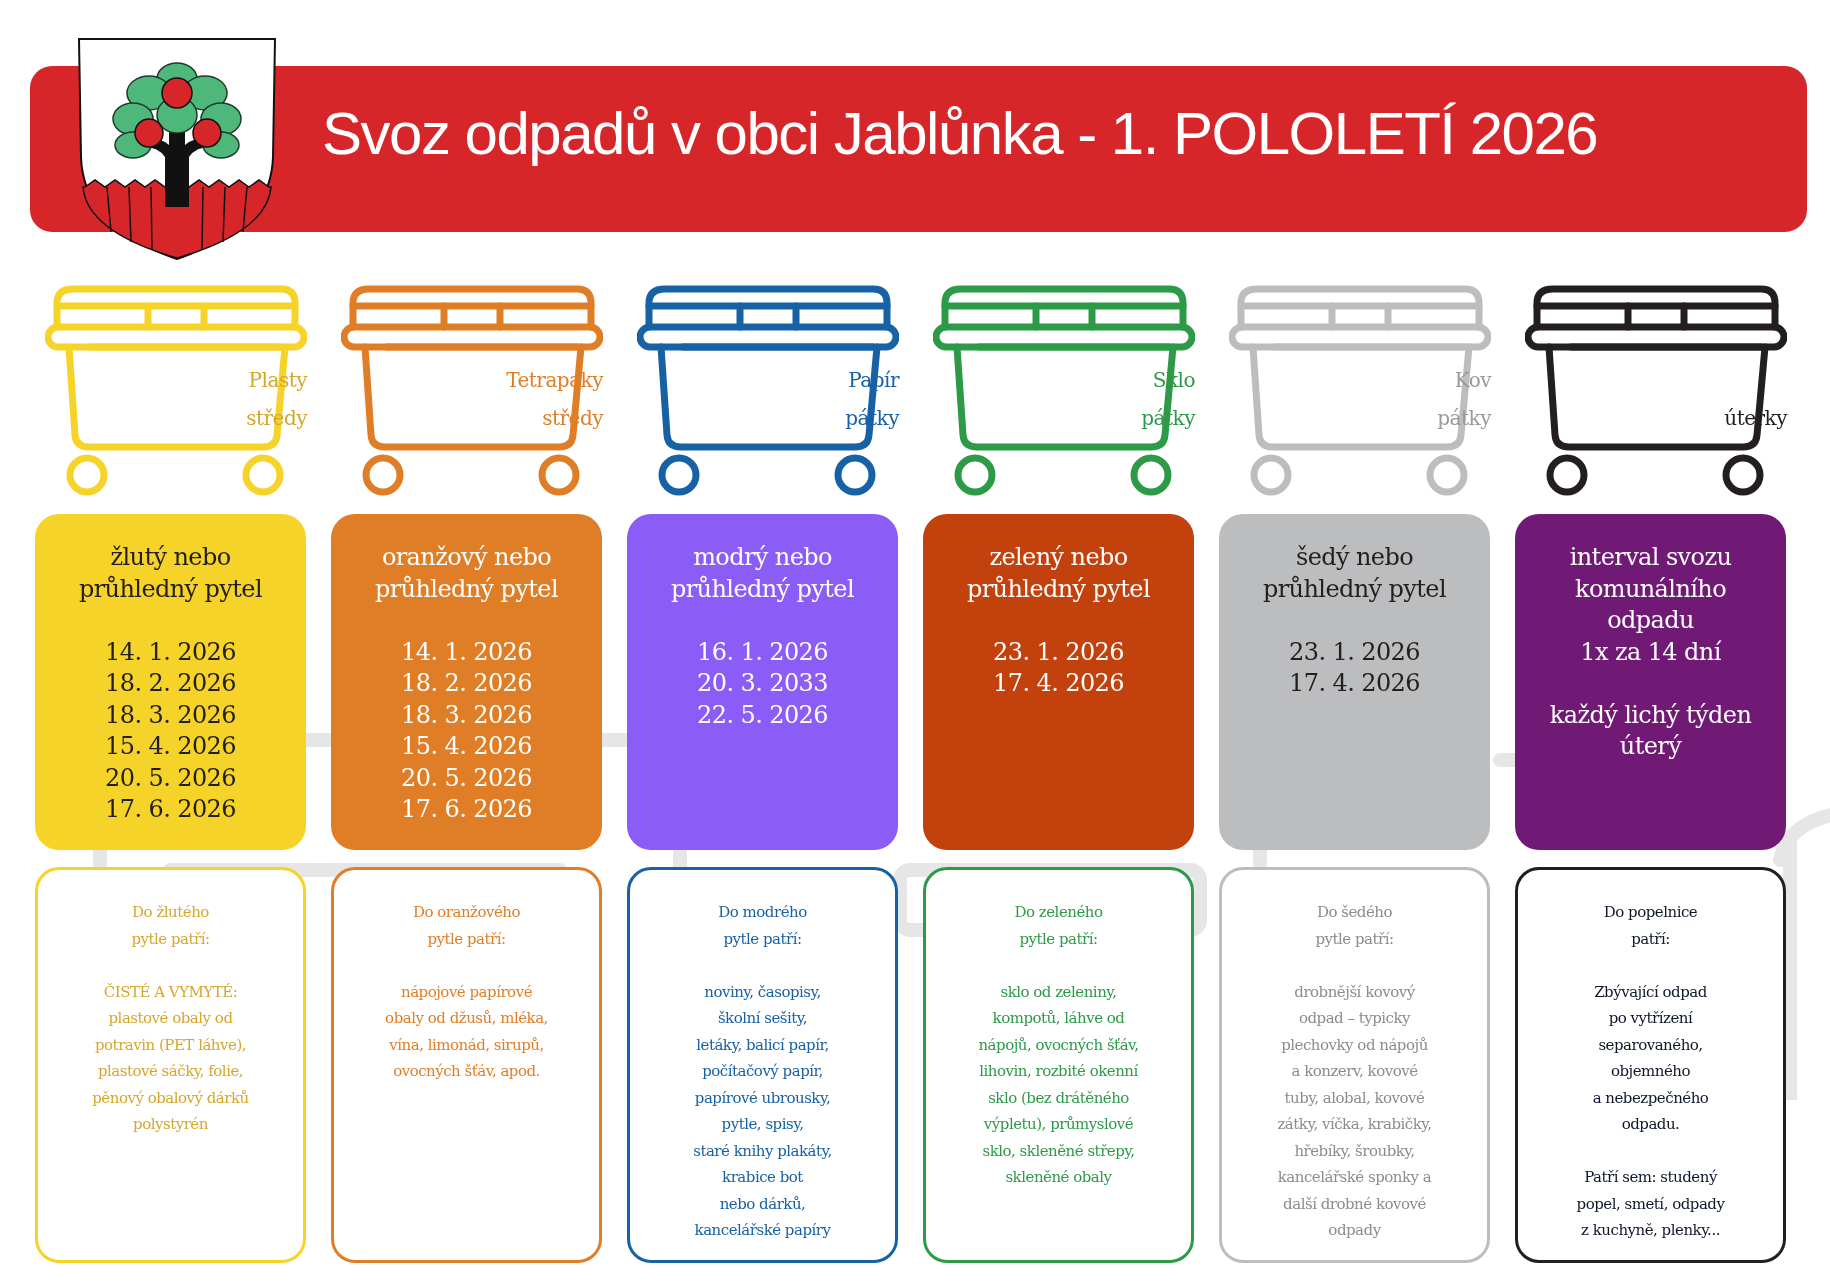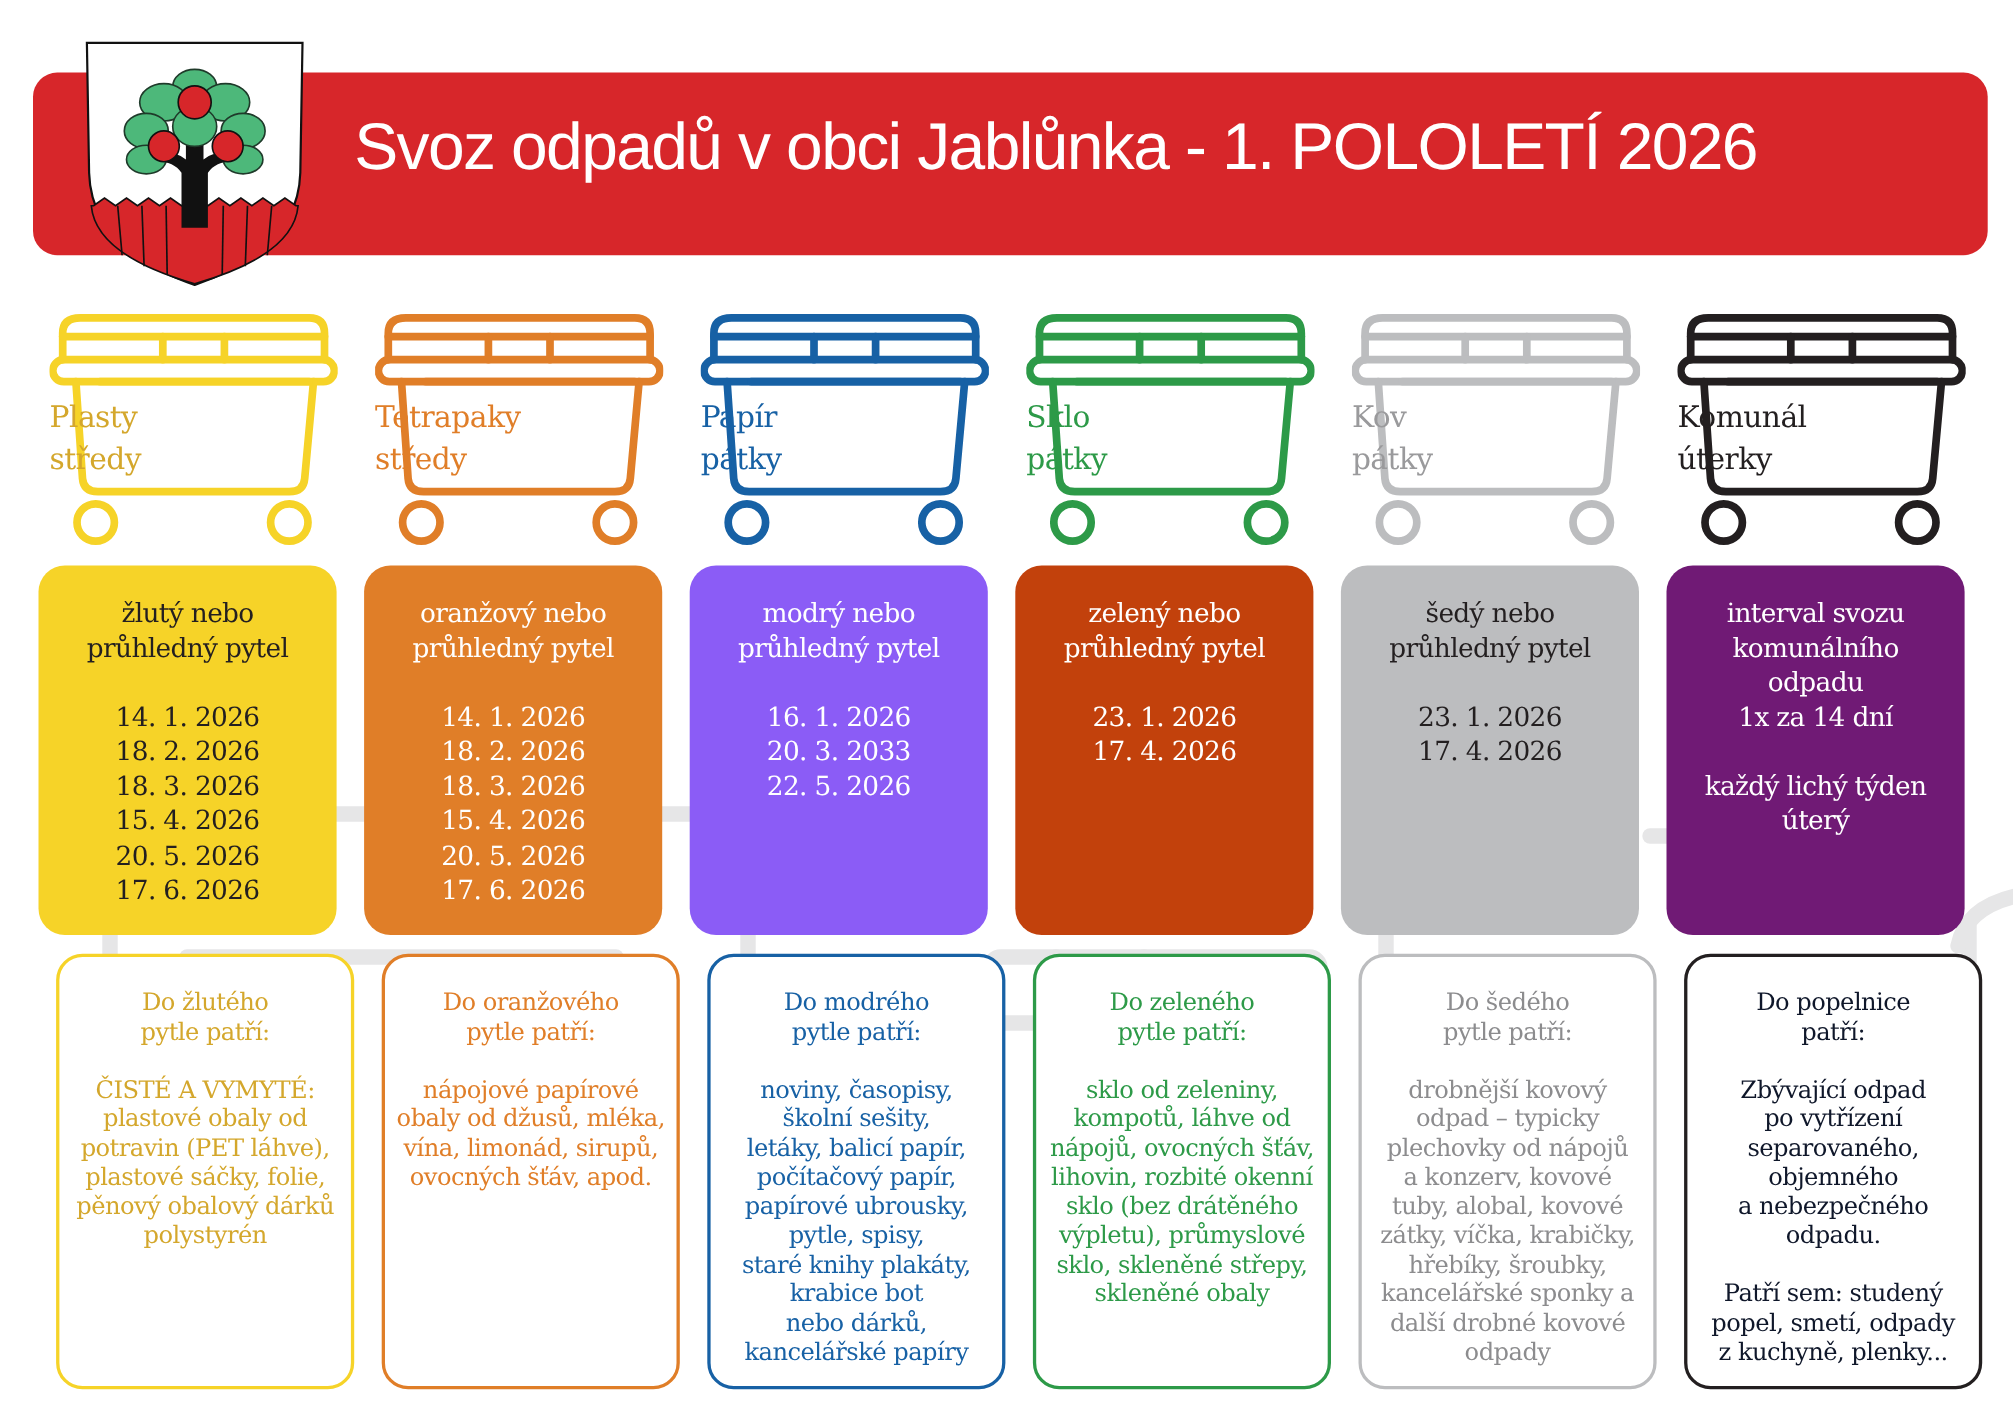--- a/index.html
+++ b/index.html
@@ -6,28 +6,28 @@
   body { width:1830px; height:1285px; position:relative; background:#ffffff; overflow:hidden;
          font-family:"DejaVu Serif", "Liberation Serif", serif; }
   .watermark { position:absolute; left:0; top:700px; width:1830px; height:400px; z-index:0; }
   .banner { position:absolute; left:30px; top:66px; width:1777px; height:166px; background:#D7262A;
             border-radius:22px; z-index:1; }
   .title { position:absolute; left:322px; top:104px; font-family:Liberation Sans, sans-serif;
            font-size:60px; color:#ffffff; white-space:nowrap; letter-spacing:-1.5px; z-index:2; line-height:1; }
   .shield { position:absolute; left:77px; top:37px; width:200px; height:224px; z-index:3; }
   .bin { position:absolute; top:285px; width:262px; height:216px; z-index:2; }
   .bin svg { position:absolute; left:0; top:0; }
-  .bin-label { position:absolute; left:0; width:100%; text-align:left; font-size:27px; line-height:38px; }
+  .bin-label { position:absolute; left:0; width:100%; text-align:right; font-size:20px; line-height:38px; }
   .bin-label.name { top:76px; letter-spacing:-0.5px; }
   .bin-label.day { top:114px; letter-spacing:-0.5px; }
   .card { position:absolute; width:271px; border-radius:24px; box-sizing:border-box; z-index:2;
           text-align:center; }
   .card.top { top:514px; height:336px; padding-top:28px; font-size:24px; line-height:31.5px; letter-spacing:-0.6px; }
   .card.bottom { top:867px; height:396px; background:#fff; border:3px solid; padding-top:29px;
-                 font-size:22px; line-height:26.5px; letter-spacing:-0.5px;margin-left:16px; }
+                 font-size:15px; line-height:26.5px; letter-spacing:-0.5px; }
   .line { display:block; white-space:nowrap; }
   .gap { display:block; height:31.5px; }
   .card.bottom .gap { height:26.5px; }
 </style>
 </head>
 <body>
 
 <svg class="watermark" viewBox="0 0 1830 400" width="1830" height="400">
   <g fill="none" stroke="#E6E6E7" stroke-width="14" stroke-linecap="round" stroke-linejoin="round">
     <path d="M60 80 Q60 40 110 40 L640 40"></path>
@@ -148,21 +148,20 @@
   <svg viewBox="0 0 262 216" width="262" height="216" fill="none" stroke="#231F20" stroke-width="7" stroke-linecap="round" stroke-linejoin="round">
     <path d="M12 42 L12 18 Q12 4 28 4 L236 4 Q250 4 250 18 L250 42"></path>
       <path d="M12 21 L250 21"></path>
       <path d="M103 21 L103 42 M159 21 L159 42"></path>
     <rect x="3" y="42" width="256" height="20" rx="10"></rect>
       <path d="M24 62 L30 150 Q31 162 44 162 L218 162 Q231 162 232 150 L240 62"></path>
       <path d="M46 62 L236 62"></path>
     <circle cx="42" cy="190" r="17"></circle>
       <circle cx="218" cy="190" r="17"></circle>
   </svg>
-  <div class="bin-label name" style="color:#231F20">Komunál</div>
   <div class="bin-label day" style="color:#231F20">úterky</div>
 </div>
 
 <div class="card top" style="left:35px;background:#F6D328;color:#231F20">
   <span class="line">žlutý nebo</span>
   <span class="line">průhledný pytel</span>
   <span class="gap"></span>
   <span class="line">14. 1. 2026</span>
   <span class="line">18. 2. 2026</span>
   <span class="line">18. 3. 2026</span>

